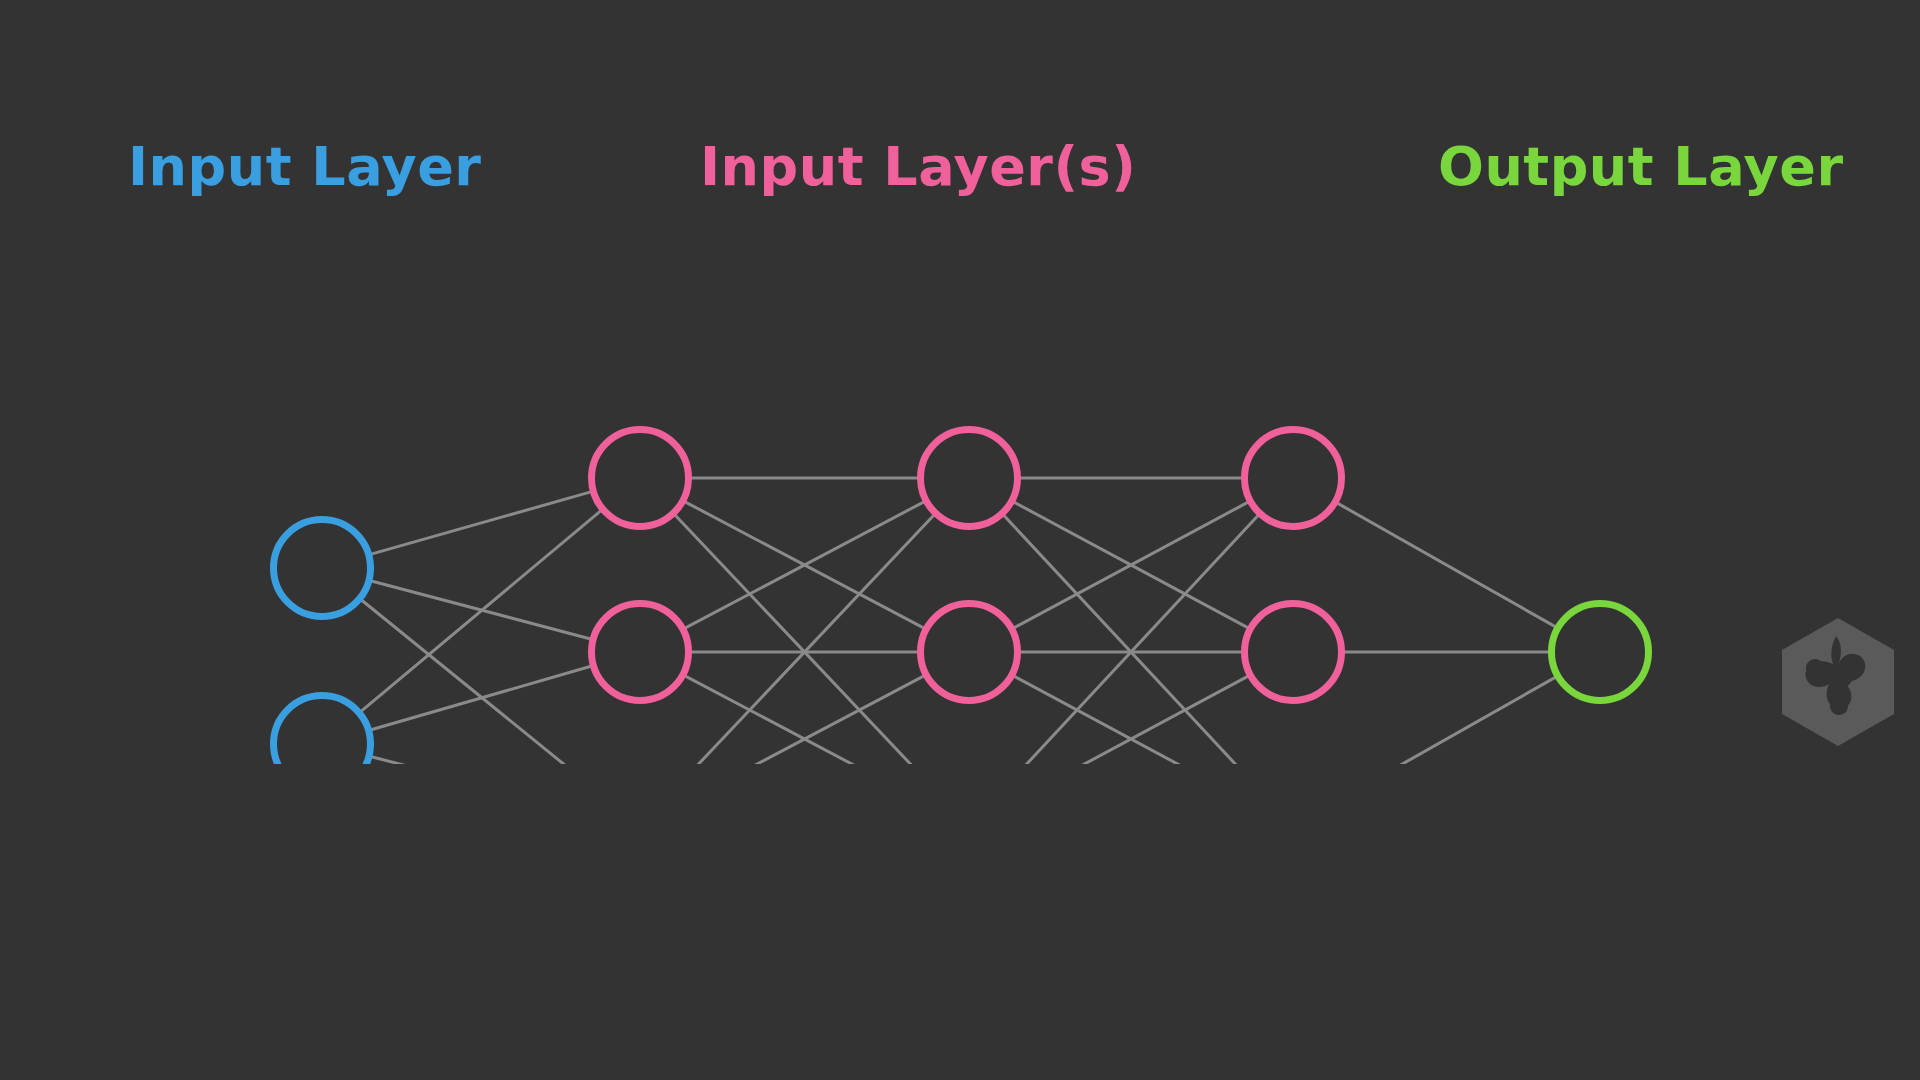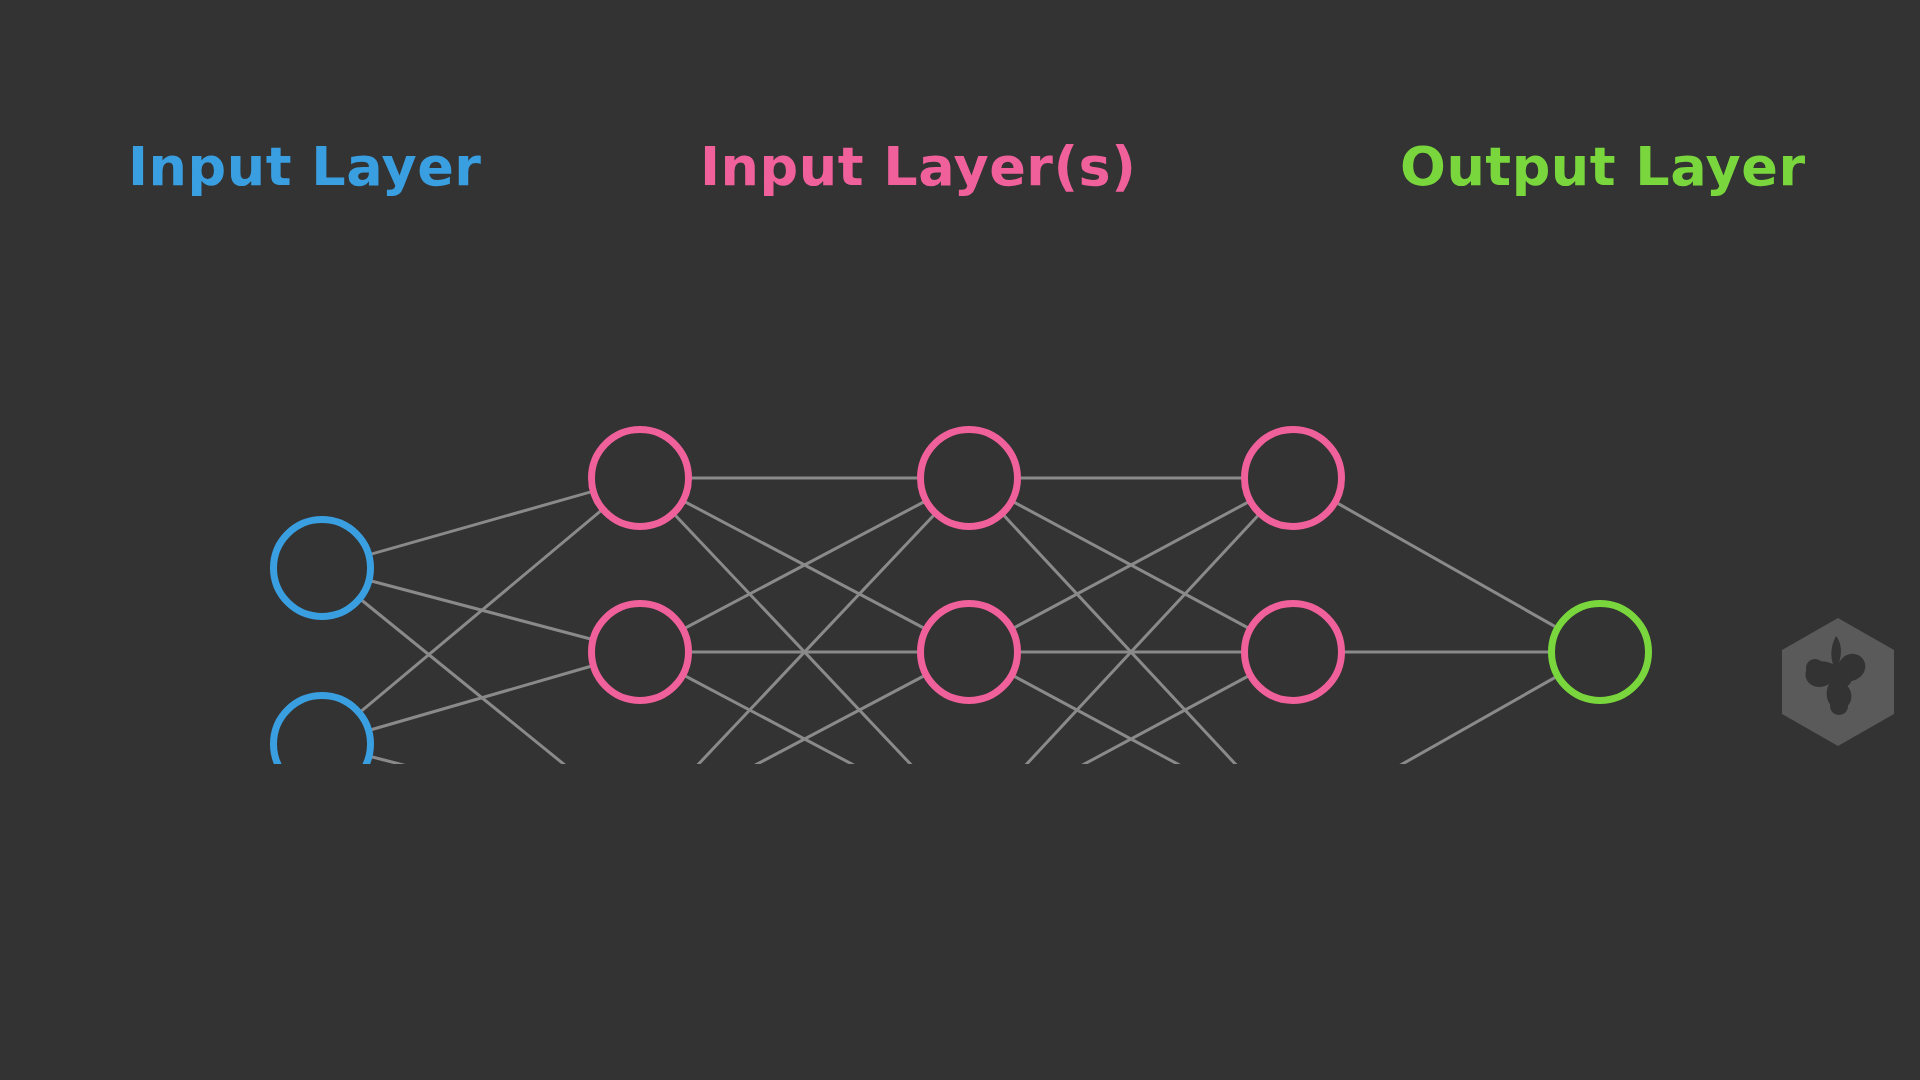--- a/index.html
+++ b/index.html
@@ -95,21 +95,21 @@
         <circle cx="1293" cy="652" r="48.5" fill="#333333" stroke="#F0609A" stroke-width="7"></circle>
         <circle cx="1293" cy="826" r="48.5" fill="#333333" stroke="#F0609A" stroke-width="7"></circle>
         <circle cx="1600" cy="652" r="48.5" fill="#333333" stroke="#79D63C" stroke-width="7"></circle>
       </g>
   </svg>
 
   <div class="layer-label" id="label-input" style="color: rgb(58, 159, 224);">Input Layer</div>
 
   <div class="layer-label" id="label-hidden" style="color: rgb(240, 96, 154);">Input Layer(s)</div>
 
-  <div class="layer-label" id="label-output" style="color: rgb(121, 214, 60);">Output Layer</div>
+  <div class="layer-label" id="label-output" style="color: rgb(121, 214, 60); margin-left: 38px;">Output Layer</div>
 
   <svg id="watermark" viewBox="0 0 128 136">
     <path id="wm-hex" d="M64 4 L120 36 L120 100 L64 132 L8 100 L8 36 Z" fill="#5A5A5A"></path>
     <g id="wm-glyph" fill="#333333">
       <path d="M62 22 C57 31 56 42 59 50 C53 47 45 46 39 49 C31 53 29 63 35 69
                C40 74 49 74 55 70 C51 78 52 88 59 93 C66 98 75 94 77 86
                C79 78 74 70 67 67 C76 69 86 66 90 58 C94 50 89 41 80 40
                C74 39 68 43 65 49 C68 40 68 29 62 22 Z"></path>
       <path d="M60 64 C60 59 64 55 69 55 C74 55 78 59 78 64 C78 69 74 73 69 73
                C64 73 60 69 60 64 Z"></path>

